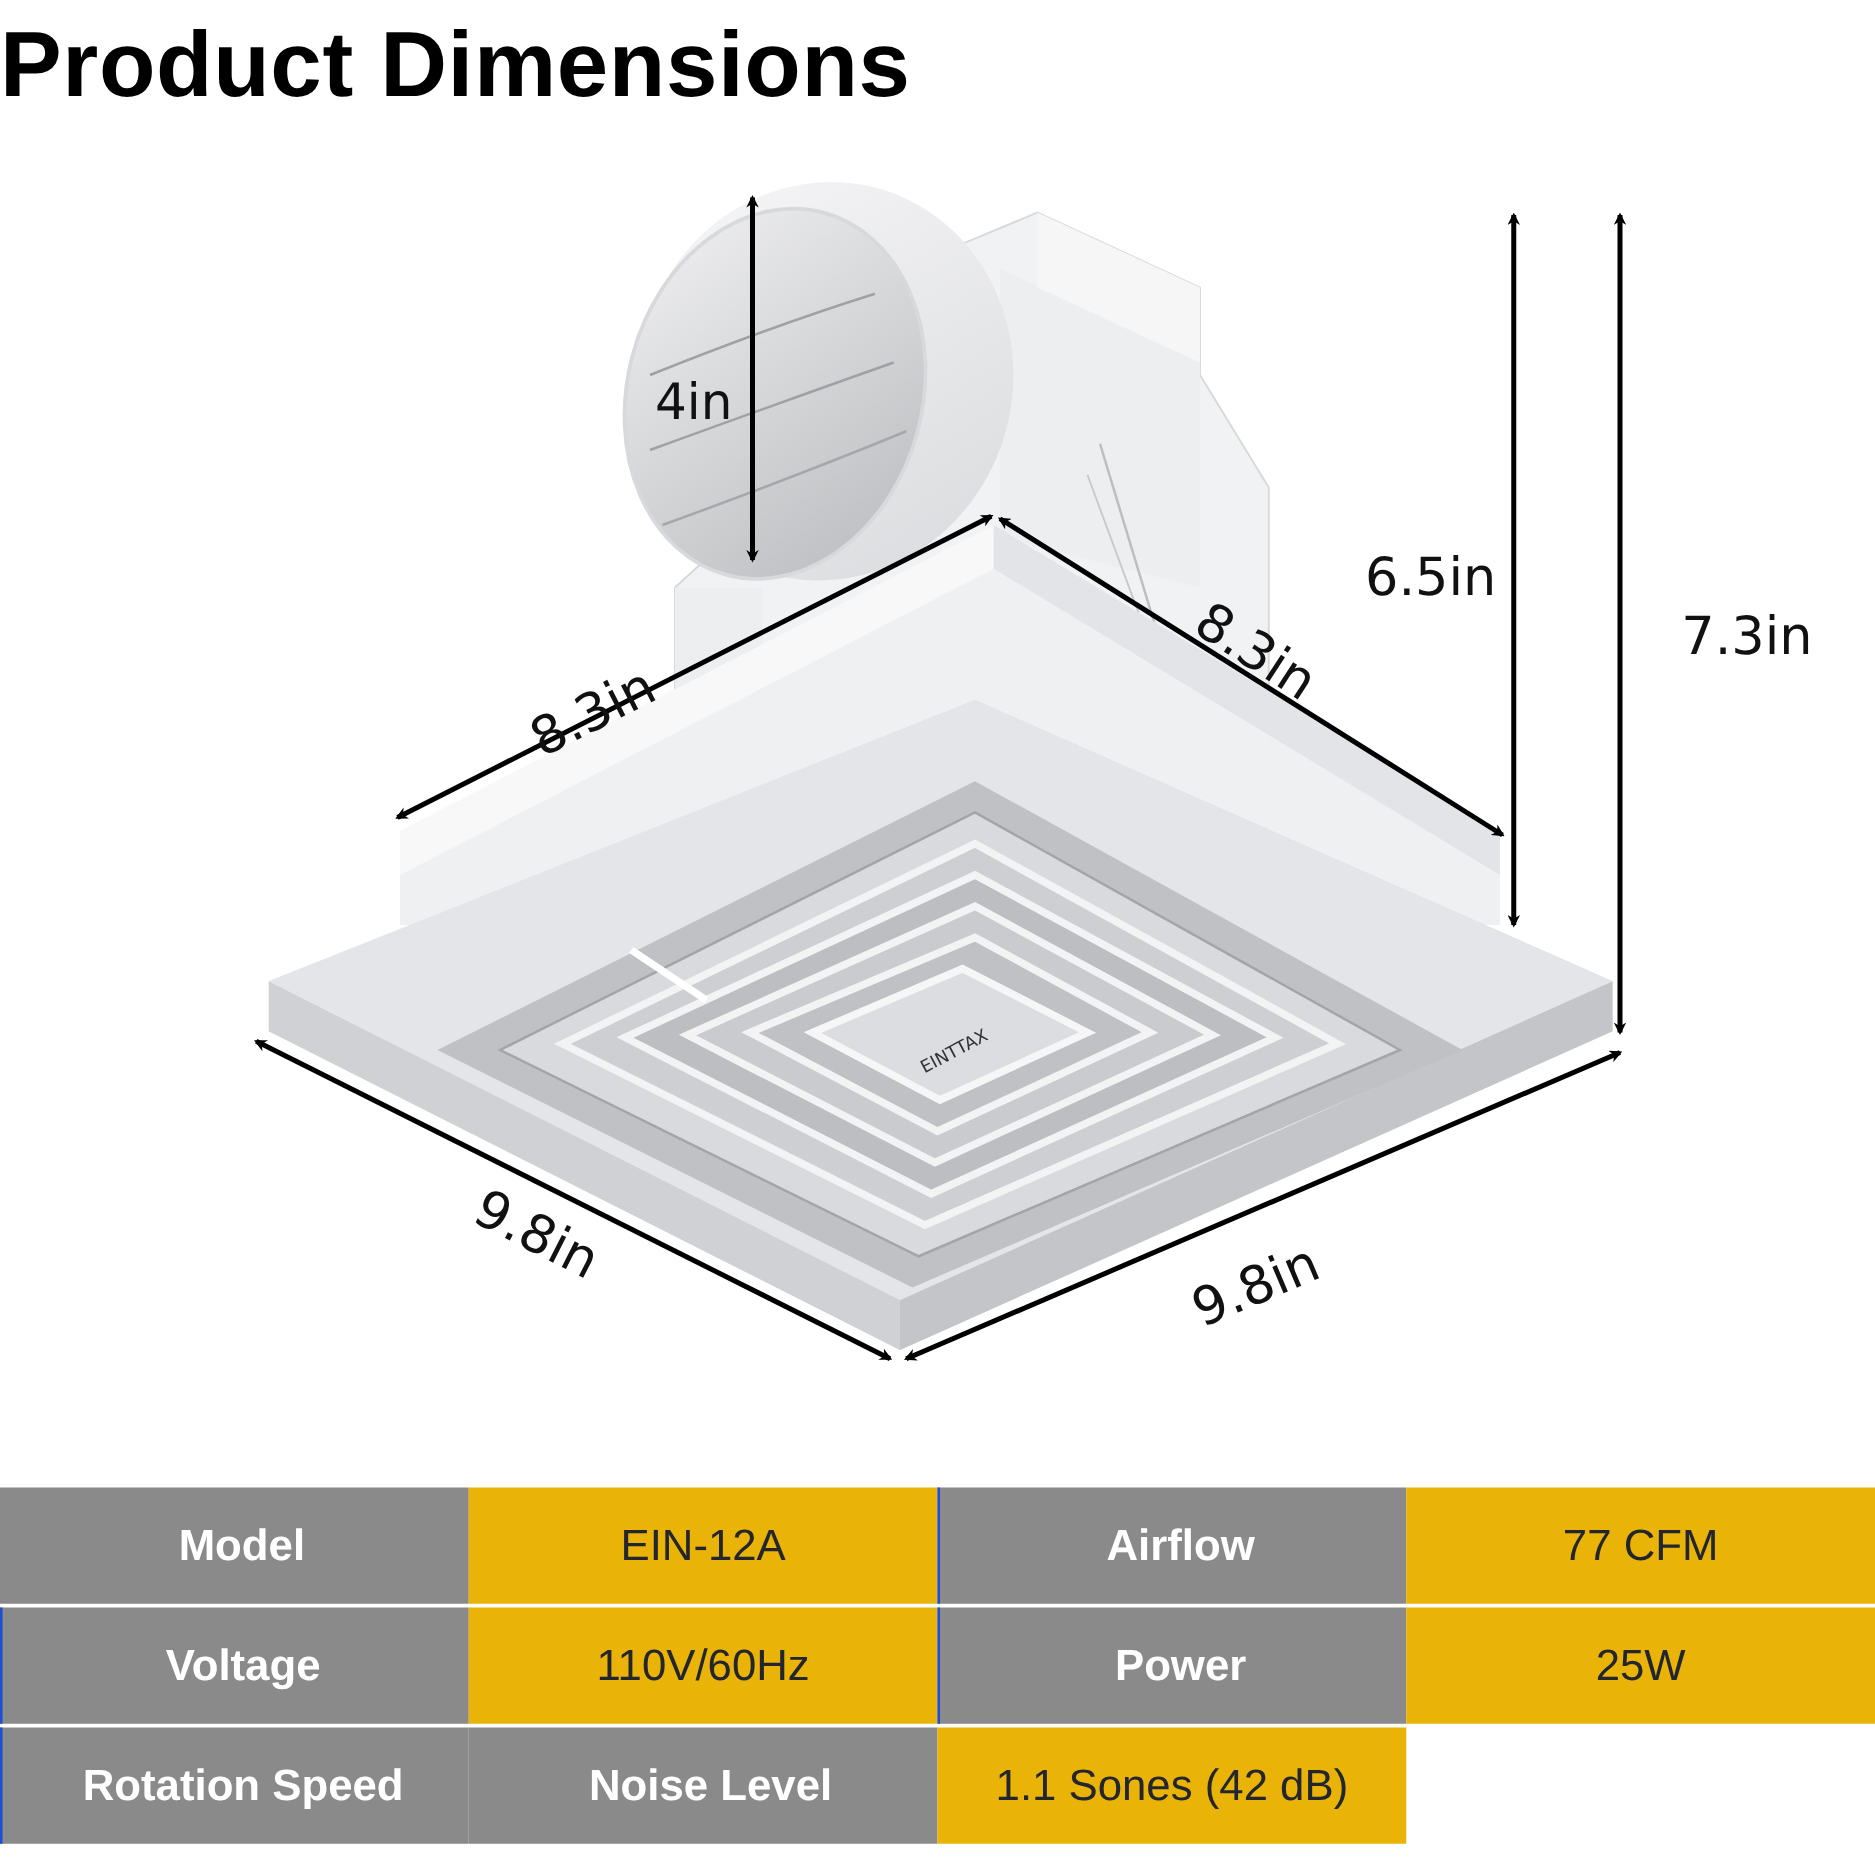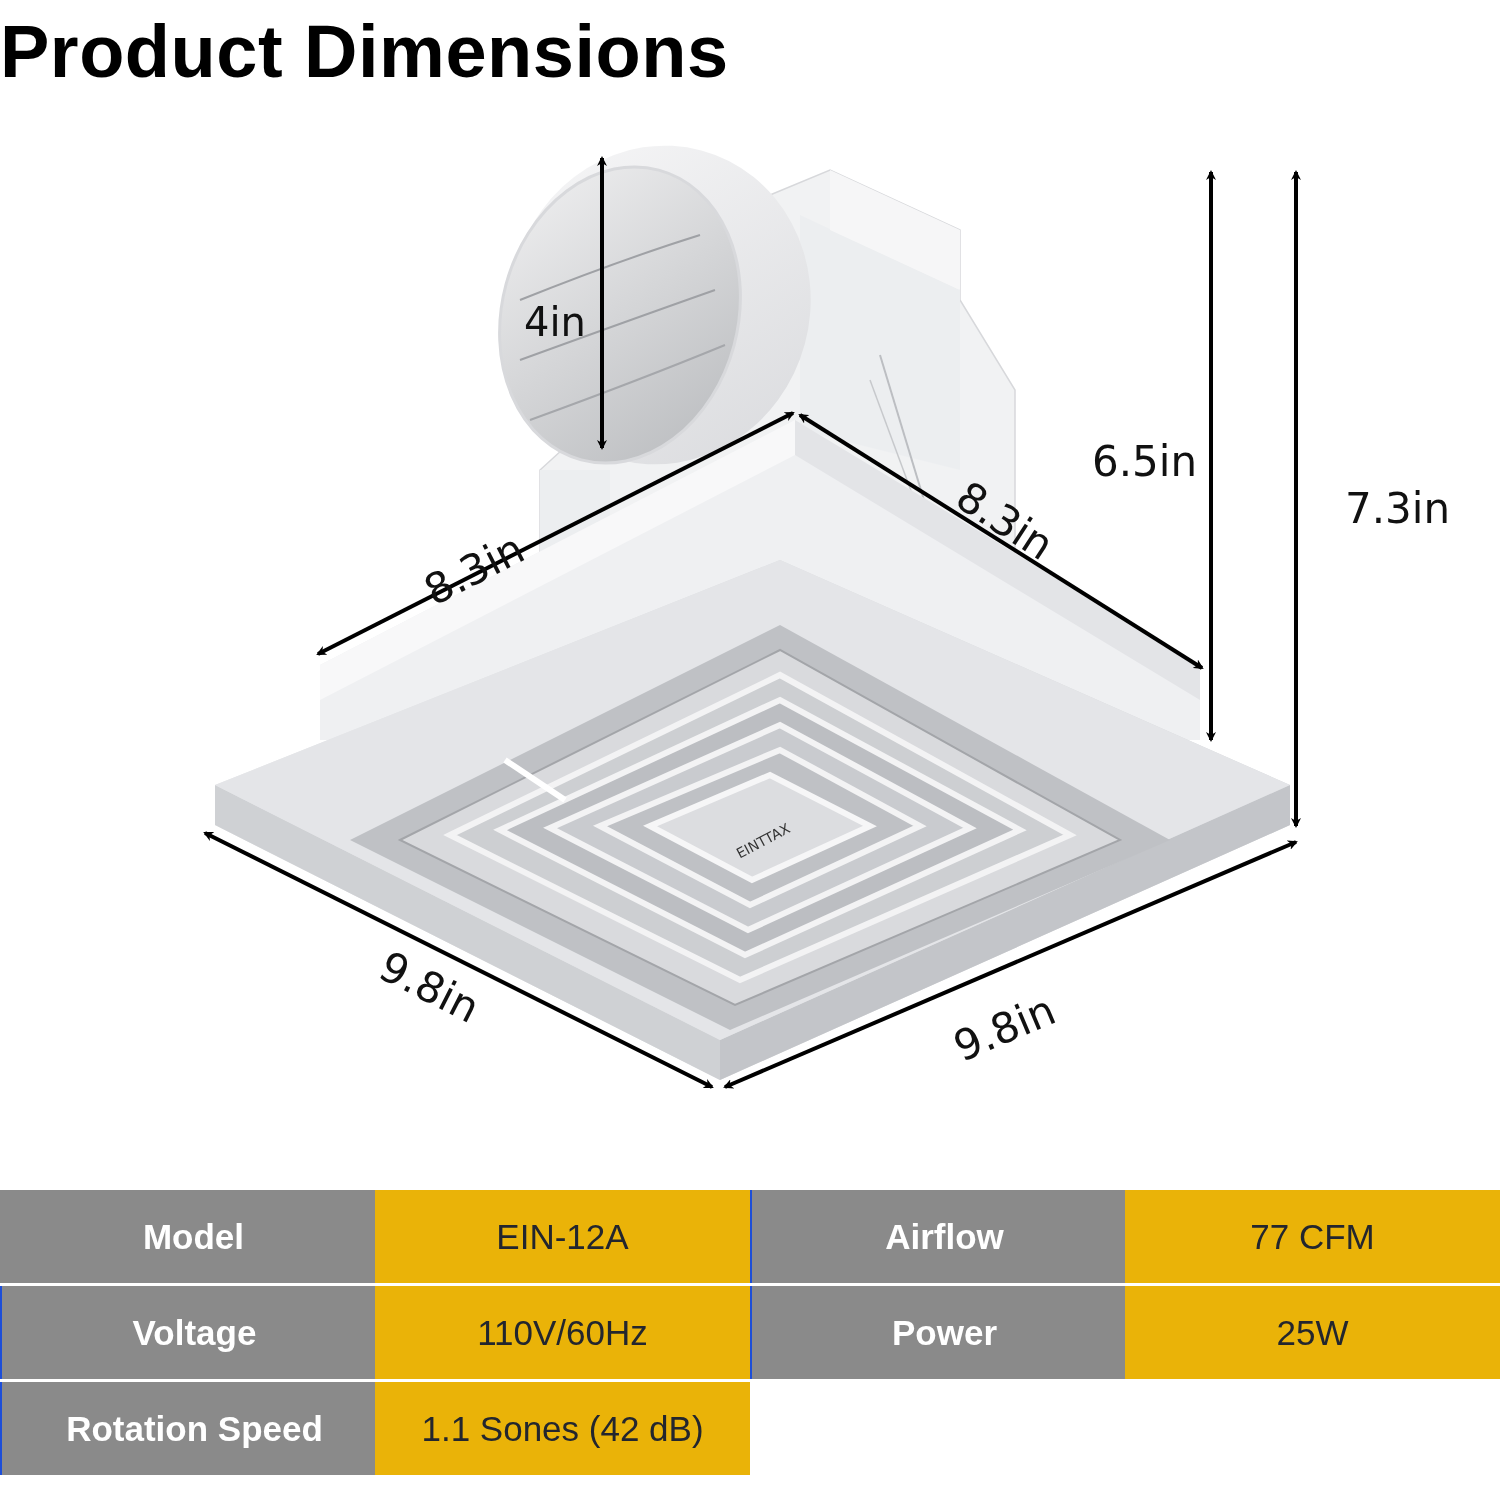--- a/index.html
+++ b/index.html
@@ -123,14 +123,15 @@
   <div class="cell value">EIN-12A</div>
   <div class="cell label">Airflow</div>
   <div class="cell value">77 CFM</div>
 
   <div class="cell label">Voltage</div>
   <div class="cell value">110V/60Hz</div>
   <div class="cell label">Power</div>
   <div class="cell value">25W</div>
 
   <div class="cell label">Rotation Speed</div>
+  <div class="cell label">Noise Level</div>
   <div class="cell value">1.1 Sones (42 dB)</div>
 </div>
 
 </body></html>

